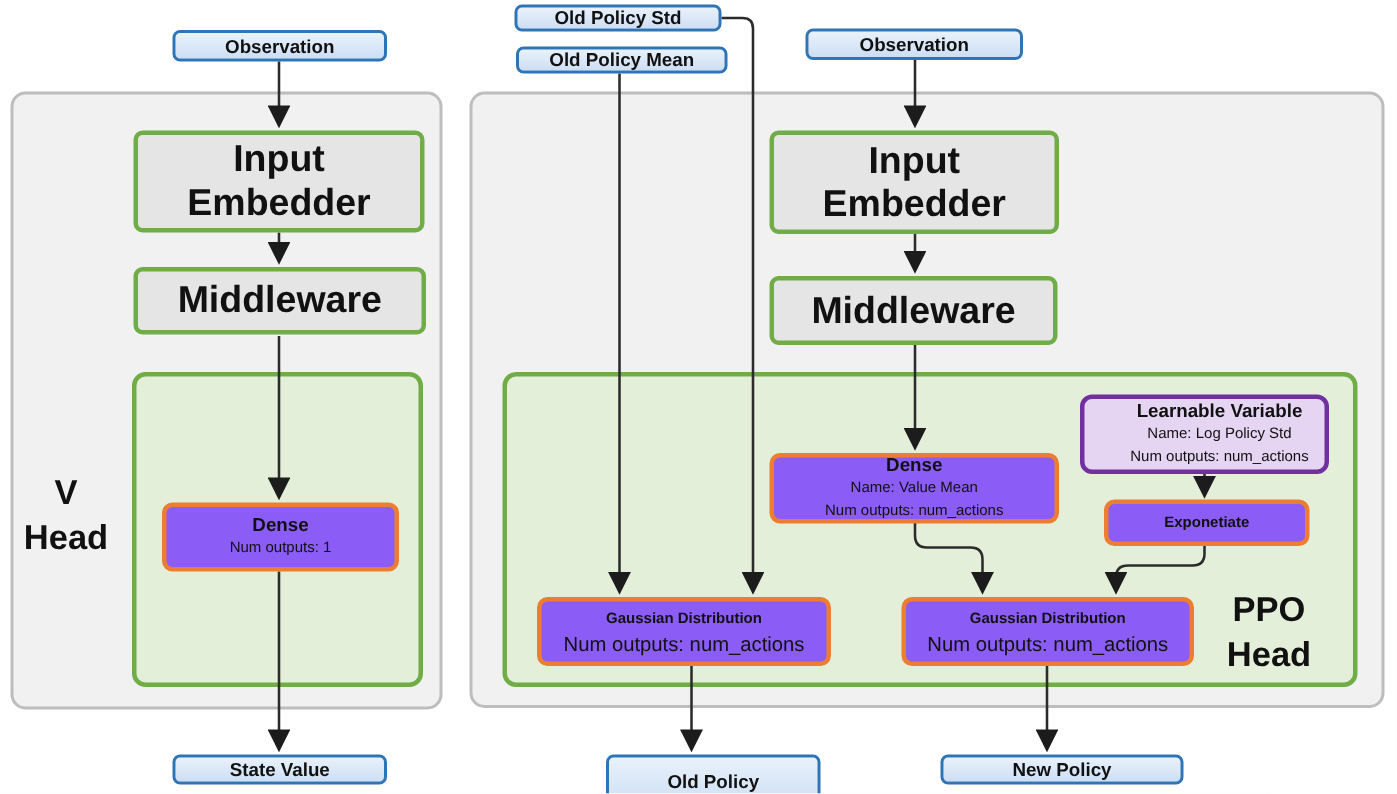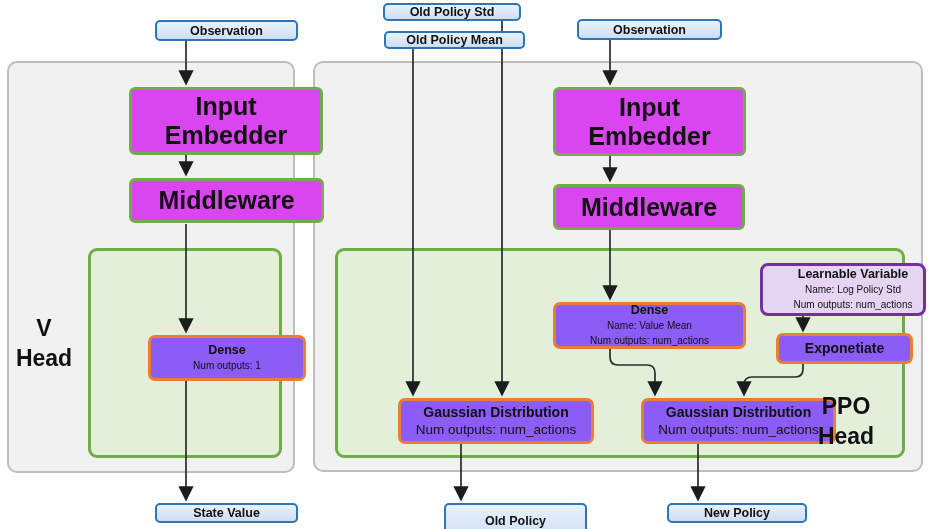--- a/index.html
+++ b/index.html
@@ -13,40 +13,39 @@
   }
   .container-green{
     position:absolute;background:#e4efda;border:3px solid #70ad47;
     border-radius:9px;box-sizing:border-box;z-index:2;
   }
   svg.wires{position:absolute;left:0;top:0;z-index:3;pointer-events:none;}
   .node{
     position:absolute;box-sizing:border-box;display:flex;flex-direction:column;
     align-items:center;justify-content:center;text-align:center;z-index:4;
     color:#111111;
-    margin-left:40px;
   }
   .io{
     background:linear-gradient(180deg,#e9f2fb 0%,#cddef4 100%);
     border:2px solid #2e75b6;border-radius:5px;
     font-weight:bold;font-size:12.5px;
   }
   .green-node{
-    background:#d946ef;border:3px solid #70ad47;border-radius:6px;
+    background:#e5e5e5;border:3px solid #70ad47;border-radius:6px;
     font-weight:bold;font-size:25px;letter-spacing:0px;
   }
   .orange-node{
     background:#8b5cf6;border:3px solid #ed7d31;border-radius:7px;
   }
   .purple-node{
     background:#e6d5f2;border:3px solid #7030a0;border-radius:8px;padding-left:20px;
   }
   .title-sm{font-weight:bold;font-size:12.5px;line-height:15px;}
   .line-sm{font-weight:normal;font-size:10px;line-height:15px;}
-  .title-md{font-weight:bold;font-size:14px;line-height:17px;}
+  .title-md{font-weight:bold;font-size:10px;line-height:17px;}
   .line-md{font-weight:normal;font-size:13.5px;line-height:17px;}
   .head-label{
     position:absolute;z-index:4;text-align:center;font-weight:bold;
     font-size:23px;line-height:30px;color:#111111;
   }
 </style>
 </head>
 <body>
 
 <div class="canvas">
@@ -98,21 +97,21 @@
   </div>
 
   <div class="node io" style="left:115px;top:503px;width:143px;height:20px;">
     <span>State Value</span>
   </div>
 
   <div class="node io" style="left:404px;top:503px;width:143px;height:36px;">
     <span>Old Policy</span>
   </div>
 
-  <div class="node io" style="left:627px;top:503px;width:140px;height:20px;">
+  <div class="node io" style="left:627px;top:503px;width:162px;height:20px;">
     <span>New Policy</span>
   </div>
 
   <div class="node green-node" style="left:89px;top:87px;width:194px;height:68px;">
     <span>Input Embedder</span>
   </div>
 
   <div class="node green-node" style="left:89px;top:178px;width:195px;height:45px;">
     <span>Middleware</span>
   </div>

